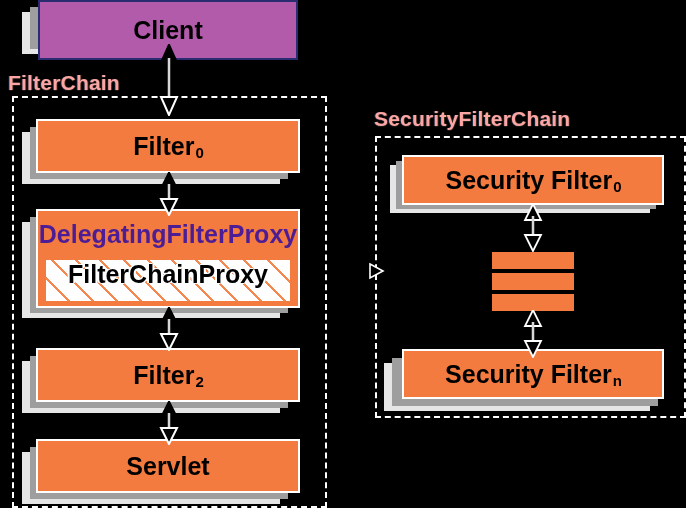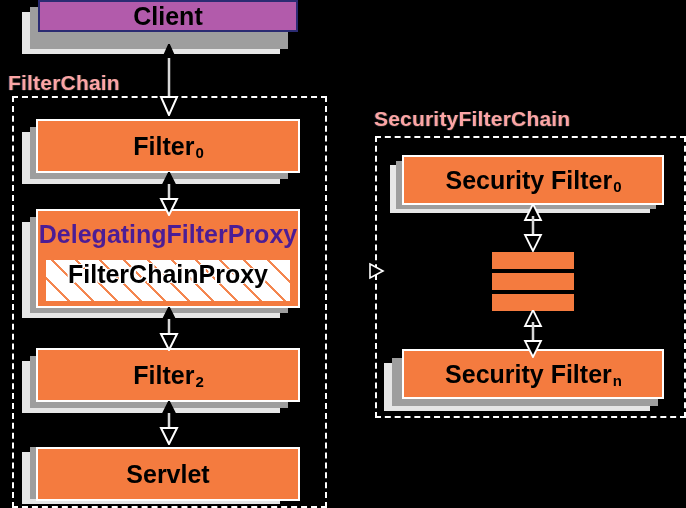--- a/index.html
+++ b/index.html
@@ -129,21 +129,21 @@
 <body>
 
 <div id="stage">
 
   <div class="group-label" style="left:8px;top:71px;">FilterChain</div>
 
   <div class="group-box" style="left:12px;top:96px;width:315px;height:412px;"></div>
 
   <div class="shadow-far" style="left:22px;top:12px;width:258px;height:42px;"></div>
   <div class="shadow-near" style="left:30px;top:7px;width:258px;height:42px;"></div>
-  <div class="node client" style="left:38px;top:0px;width:260px;height:32px;">
+  <div class="node client" style="left:38px;top:0px;width:260px;height:60px;">
     <span>Client</span>
   </div>
 
   <div class="arrow" style="left:158px;top:44px;">
     <svg width="22" height="72" viewBox="0 0 22 72">
       <polygon points="11,0 3,18 19,18" fill="#000000" stroke="#000000" stroke-width="1.5"></polygon>
       <line x1="11" y1="14" x2="11" y2="54" stroke="#d8d8d8" stroke-width="2.5"></line>
       <polygon points="11,71 3,53 19,53" fill="#000000" stroke="#ffffff" stroke-width="2"></polygon>
     </svg>
   </div>
@@ -190,21 +190,21 @@
   <div class="arrow" style="left:158px;top:401px;">
     <svg width="22" height="44" viewBox="0 0 22 44">
       <polygon points="11,0 3,16 19,16" fill="#000000" stroke="#000000" stroke-width="1.5"></polygon>
       <line x1="11" y1="12" x2="11" y2="30" stroke="#d8d8d8" stroke-width="2.5"></line>
       <polygon points="11,43 3,27 19,27" fill="#000000" stroke="#ffffff" stroke-width="2"></polygon>
     </svg>
   </div>
 
   <div class="shadow-far" style="left:22px;top:452px;width:258px;height:52px;"></div>
   <div class="shadow-near" style="left:30px;top:447px;width:258px;height:52px;"></div>
-  <div class="node" style="left:36px;top:439px;width:264px;height:54px;margin-top:8px;">
+  <div class="node" style="left:36px;top:439px;width:264px;height:54px;">
     <span>Servlet</span>
   </div>
 
   <div class="group-label" style="left:374px;top:107px;">SecurityFilterChain</div>
 
   <div class="group-box" style="left:375px;top:136px;width:311px;height:282px;"></div>
 
   <div class="chain-marker" style="left:368px;top:262px;">
     <svg width="18" height="18" viewBox="0 0 18 18">
       <polygon points="2,2 15,9 2,16" fill="#000000" stroke="#ffffff" stroke-width="1.6"></polygon>

